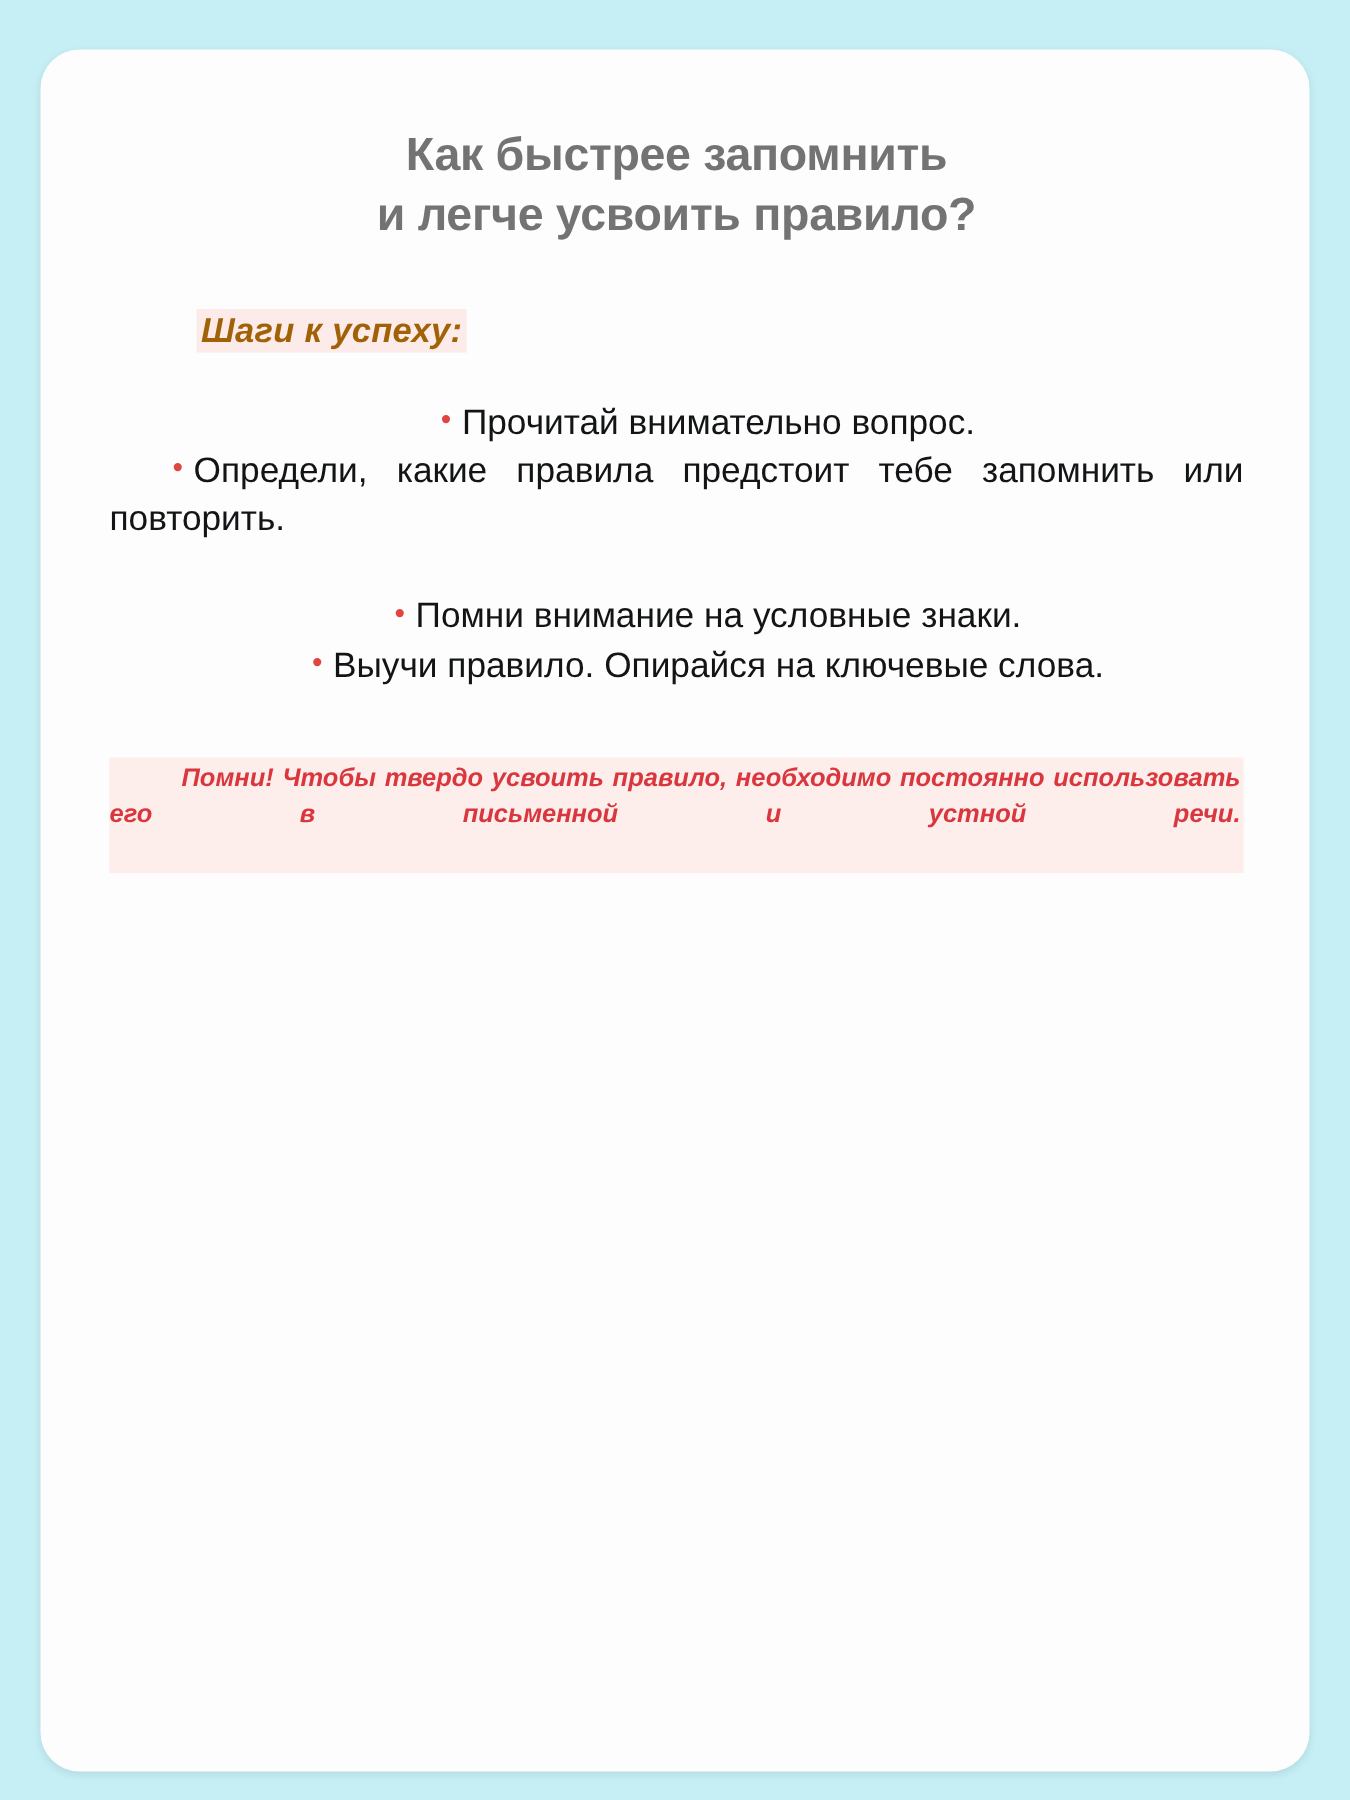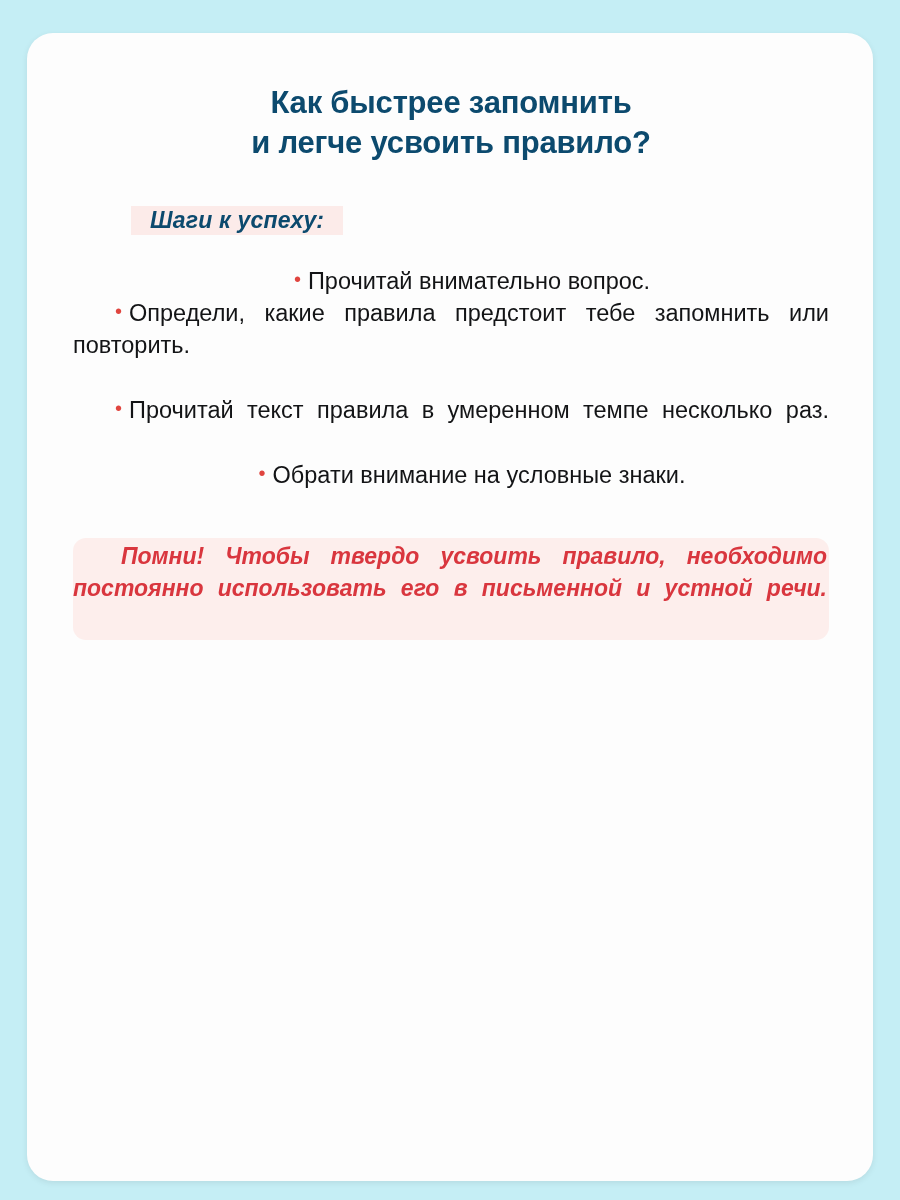--- a/index.html
+++ b/index.html
@@ -25,37 +25,37 @@
     overflow: hidden;
   }
   .inner {
     padding: 40px 44px 0 46px;
   }
   .title {
     text-align: center;
     font-weight: bold;
     font-size: 31px;
     line-height: 1.30;
-    color: #0c4a6e;
+    color: #737373;
     letter-spacing: -0.2px;
     margin: 10px 0 0 0;
   }
   .title-line {
     display: block;
     white-space: nowrap;
   }
   .subhead {
     margin: 42px 0 0 58px;
     font-size: 23px;
     font-weight: bold;
     font-style: italic;
-    color: #0c4a6e;
+    color: #a16207;
     background: #fcebe9;
     display: inline-block;
-    padding: 1px 19px;
+    padding: 1px 3px;
     letter-spacing: 0.2px;
   }
   .steps {
     margin: 0;
     padding: 0;
     list-style: none;
   }
   .step {
     position: relative;
     font-size: 23.5px;
@@ -81,30 +81,29 @@
   .step .fill {
     display: inline-block;
     width: 100%;
     height: 0;
   }
   .step.nojust {
     text-align: center;
   }
   .remember {
     margin-top: 46px;
-    font-size: 23px;
+    font-size: 17px;
     font-style: italic;
     font-weight: bold;
     line-height: 1.42;
     color: #d9363e;
     text-align: justify;
     text-justify: inter-word;
     background: #fdeeec;
     padding: 2px 2px 2px 0;
-    border-radius: 13px;
   }
   .remember .lead {
     padding-left: 48px;
   }
   .remember .strong {
     font-weight: bold;
   }
   .remember .body {
     font-weight: bold;
   }
@@ -127,25 +126,25 @@
 
     <div class="subhead">Шаги к успеху:</div>
 
     <ul class="steps">
       <li class="step nojust">
         <span class="bullet">•</span><span>Прочитай внимательно вопрос.</span>
       </li>
       <li class="step">
         <span class="bullet">•</span><span>Определи, какие правила предстоит тебе запомнить или повторить.</span><span class="fill"></span>
       </li>
-      <li class="step">
-        <span class="bullet">•</span><span>Прочитай текст правила в умеренном темпе несколько раз.</span><span class="fill"></span>
+      <li class="step nojust">
+        <span class="bullet">•</span><span>Помни внимание на условные знаки.</span>
       </li>
       <li class="step nojust">
-        <span class="bullet">•</span><span>Обрати внимание на условные знаки.</span>
+        <span class="bullet">•</span><span>Выучи правило. Опирайся на ключевые слова.</span>
       </li>
     </ul>
 
     <p class="remember">
       <span class="lead strong">Помни!</span>
       <span class="body">Чтобы твердо усвоить правило, необходимо постоянно использовать его в письменной и устной речи.</span>
       <span class="fill"></span>
     </p>
 
   </div>

